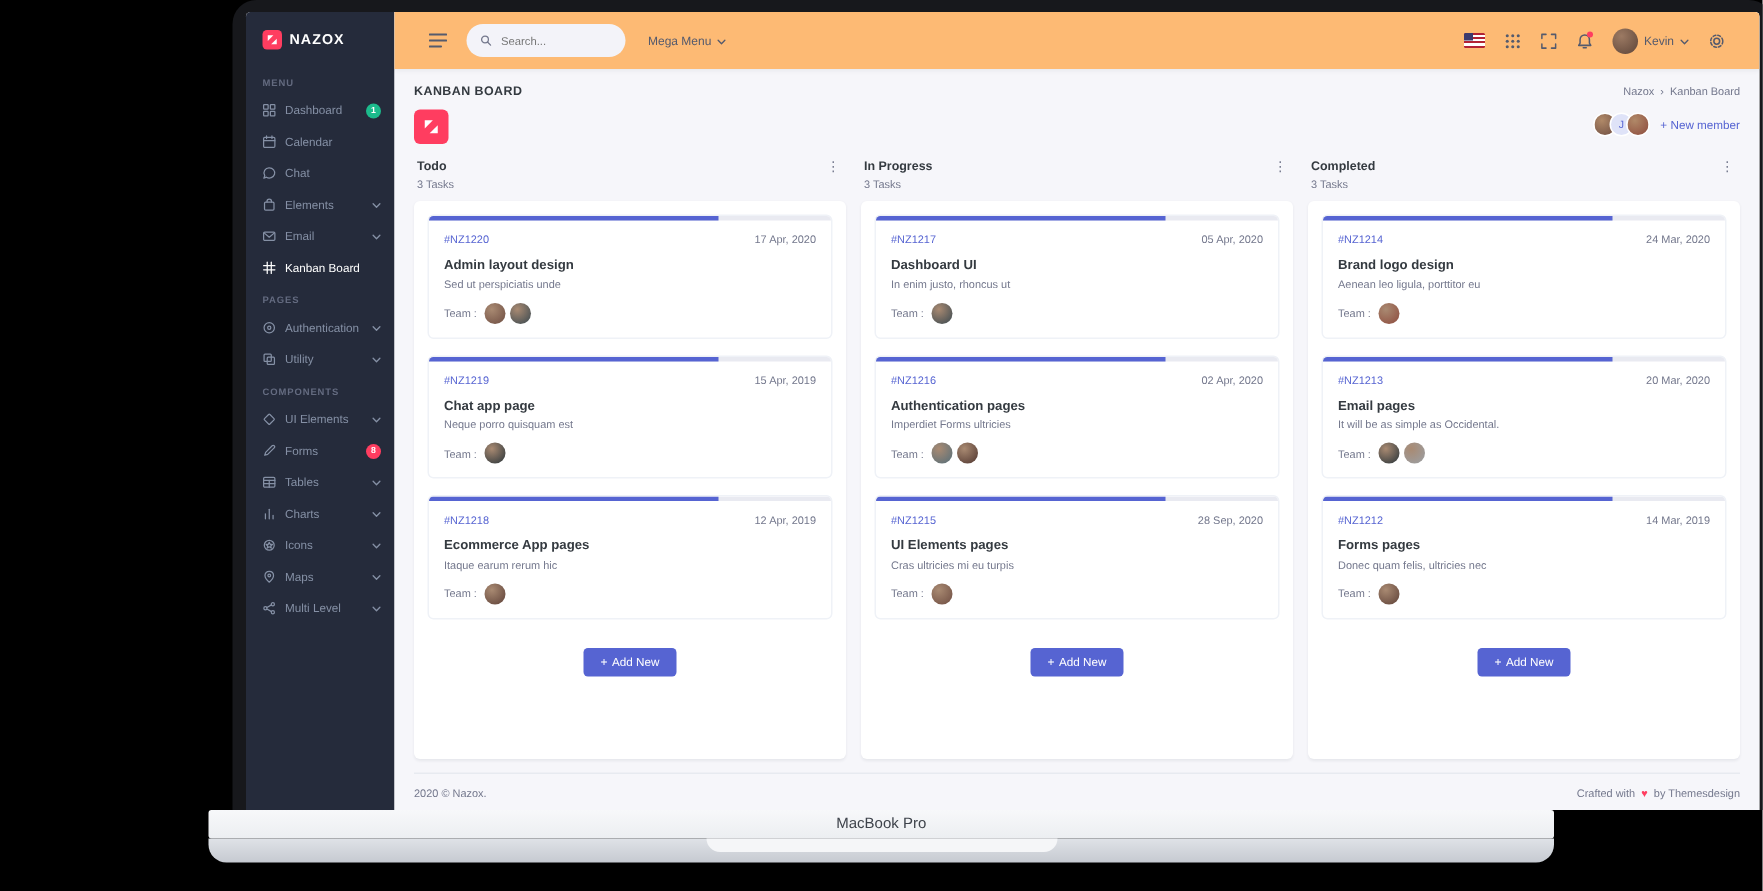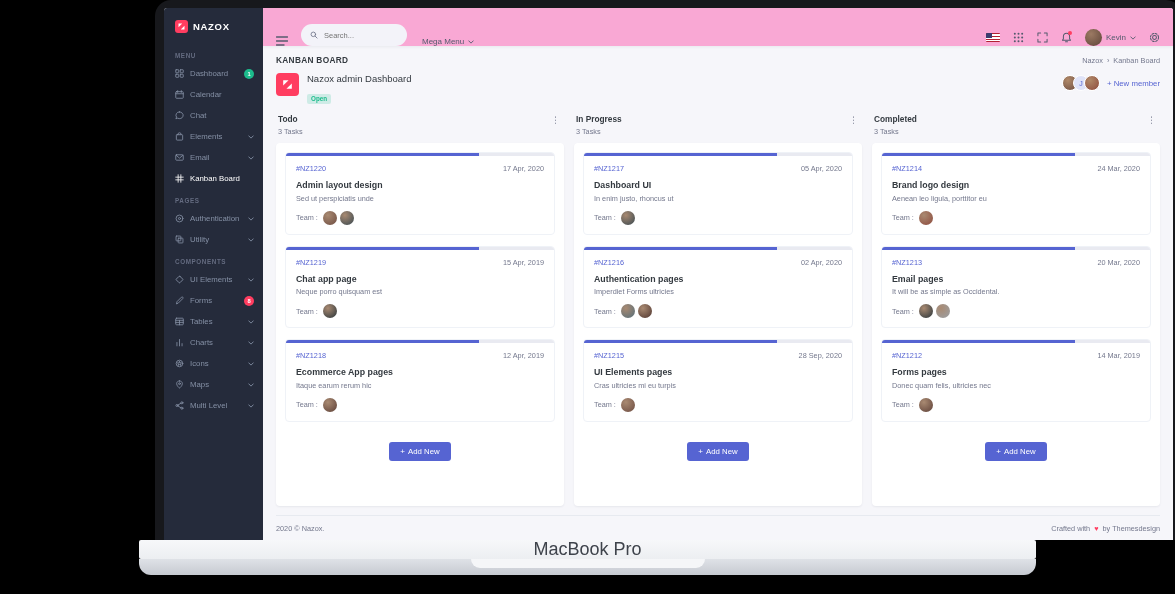--- a/index.html
+++ b/index.html
@@ -15,21 +15,21 @@
     background:#17181c; border-radius:16px 16px 0 0; padding:8px 9px 0;
   }
   .screen {
     width:100%; height:532px; background:#fff; border-radius:3px 3px 0 0;
     overflow:hidden; display:flex;
   }
   .mb-band {
     position:absolute; left:139px; top:540px; width:897px; height:19px;
     background:linear-gradient(#f7f8fa,#eceef1);
     display:flex; align-items:center; justify-content:center;
-    font-size:18px; color:#3e434b; border-radius:2px;
+    font-size:10px; color:#3e434b; border-radius:2px;
   }
   .mb-base {
     position:absolute; left:139px; top:559px; width:897px; height:16px;
     background:linear-gradient(#dfe2e7,#c6cad1); border-radius:0 0 12px 12px;
   }
   .mb-notch {
     position:absolute; left:50%; transform:translateX(-50%); top:0;
     width:234px; height:9px; background:#f5f6f8; border-radius:0 0 9px 9px;
   }
 
@@ -44,21 +44,21 @@
   .sb-item.active { color:#fff; }
   .sb-icon { display:flex; }
   .sb-icon svg { width:9px; height:9px; stroke:currentColor; fill:none; stroke-width:1.1; stroke-linecap:round; stroke-linejoin:round; }
   .sb-label { flex:1; }
   .sb-badge { min-width:10px; height:10px; border-radius:5px; color:#fff; font-size:5.8px; display:flex; align-items:center; justify-content:center; padding:0 2px; font-weight:bold; }
   .sb-chevron { display:flex; }
   .sb-chevron svg, .caret svg { width:6px; height:4px; stroke:currentColor; fill:none; stroke-width:1.2; stroke-linecap:round; stroke-linejoin:round; }
 
   
   .main { flex:1; display:flex; flex-direction:column; background:#f6f6fa; min-width:0; }
-  .topbar { height:38px; background:#f9a8d4; display:flex; align-items:flex-end; padding:0 13px; flex-shrink:0; box-shadow:0 1px 3px rgba(15,34,58,.06); position:relative; z-index:2; }
+  .topbar { height:38px; background:#fdba74; display:flex; align-items:center; padding:0 23px; flex-shrink:0; box-shadow:0 1px 3px rgba(15,34,58,.06); position:relative; z-index:2; }
   .burger { color:#555b6d; cursor:pointer; display:flex; }
   .burger svg { width:12px; height:10px; stroke:currentColor; stroke-width:1.4; stroke-linecap:round; }
   .search-pill { margin-left:13px; width:106px; height:22px; border-radius:11px; background:#f3f3f9; display:flex; align-items:center; padding:0 9px; gap:4px; }
   .search-pill svg { width:8px; height:8px; stroke:#74788d; fill:none; stroke-width:1.3; stroke-linecap:round; flex-shrink:0; }
   .search-pill input { border:0; background:transparent; outline:0; font-size:7.5px; width:100%; color:#555; font-family:inherit; }
   .mega { margin-left:15px; font-size:8px; color:#545a6d; display:flex; align-items:center; gap:4px; cursor:pointer; }
   .tb-right { margin-left:auto; display:flex; align-items:center; gap:13px; color:#545a6d; }
   .flag { width:14px; height:9.5px; position:relative; overflow:hidden; border-radius:1px; cursor:pointer;
           background:repeating-linear-gradient(#b22234 0 1.4px, #fff 1.4px 2.8px); }
   .flag-canton { position:absolute; left:0; top:0; width:6px; height:5px; background:#3c3b6e; }
@@ -417,24 +417,20 @@
         </div>
 
         <div class="proj-row">
           <div class="proj-left">
             <span class="proj-logo">
               <svg viewBox="0 0 12 12">
                   <polygon points="2,2 7,2 2,7" fill="#fff"></polygon>
                   <polygon points="10,5 10,10 5,10" fill="#fff"></polygon>
                 </svg>
             </span>
-            <div>
-              <div class="proj-name">Nazox admin Dashboard</div>
-              <span class="badge-open">Open</span>
-            </div>
           </div>
           <div class="proj-right">
             <span style="display:flex">
                 <span class="hav" style="background: radial-gradient(circle at 35% 30%, rgb(176, 137, 104), rgb(109, 76, 65));"></span>
                 <span class="hav hav-initial">J</span>
                 <span class="hav" style="background: radial-gradient(circle at 35% 30%, rgb(176, 137, 104), rgb(141, 74, 60));"></span>
               </span>
             <span class="new-member">+ New member</span>
           </div>
         </div>

